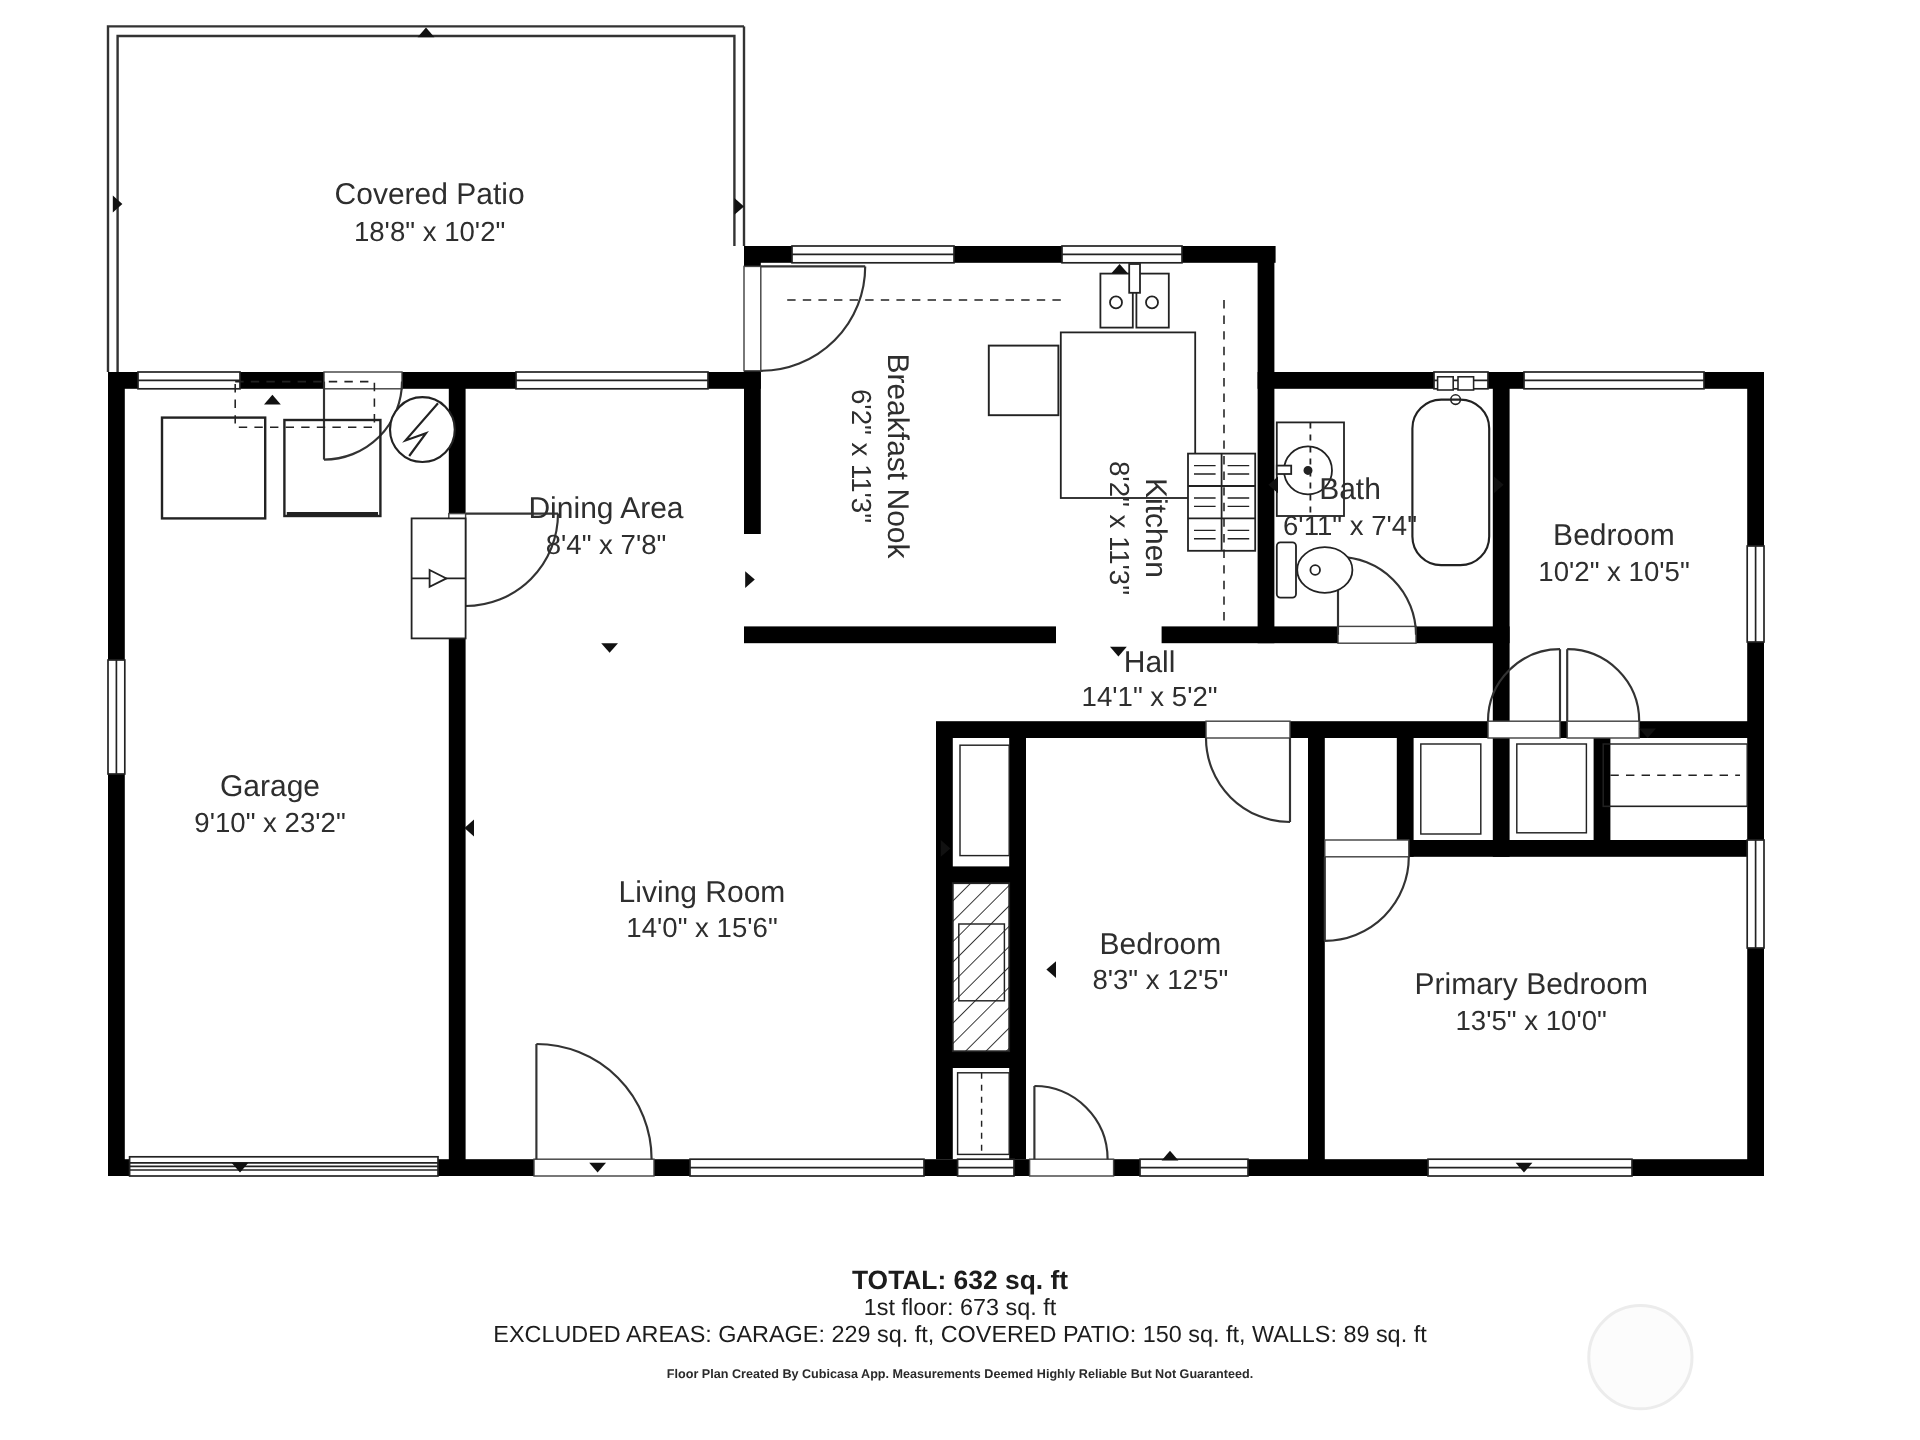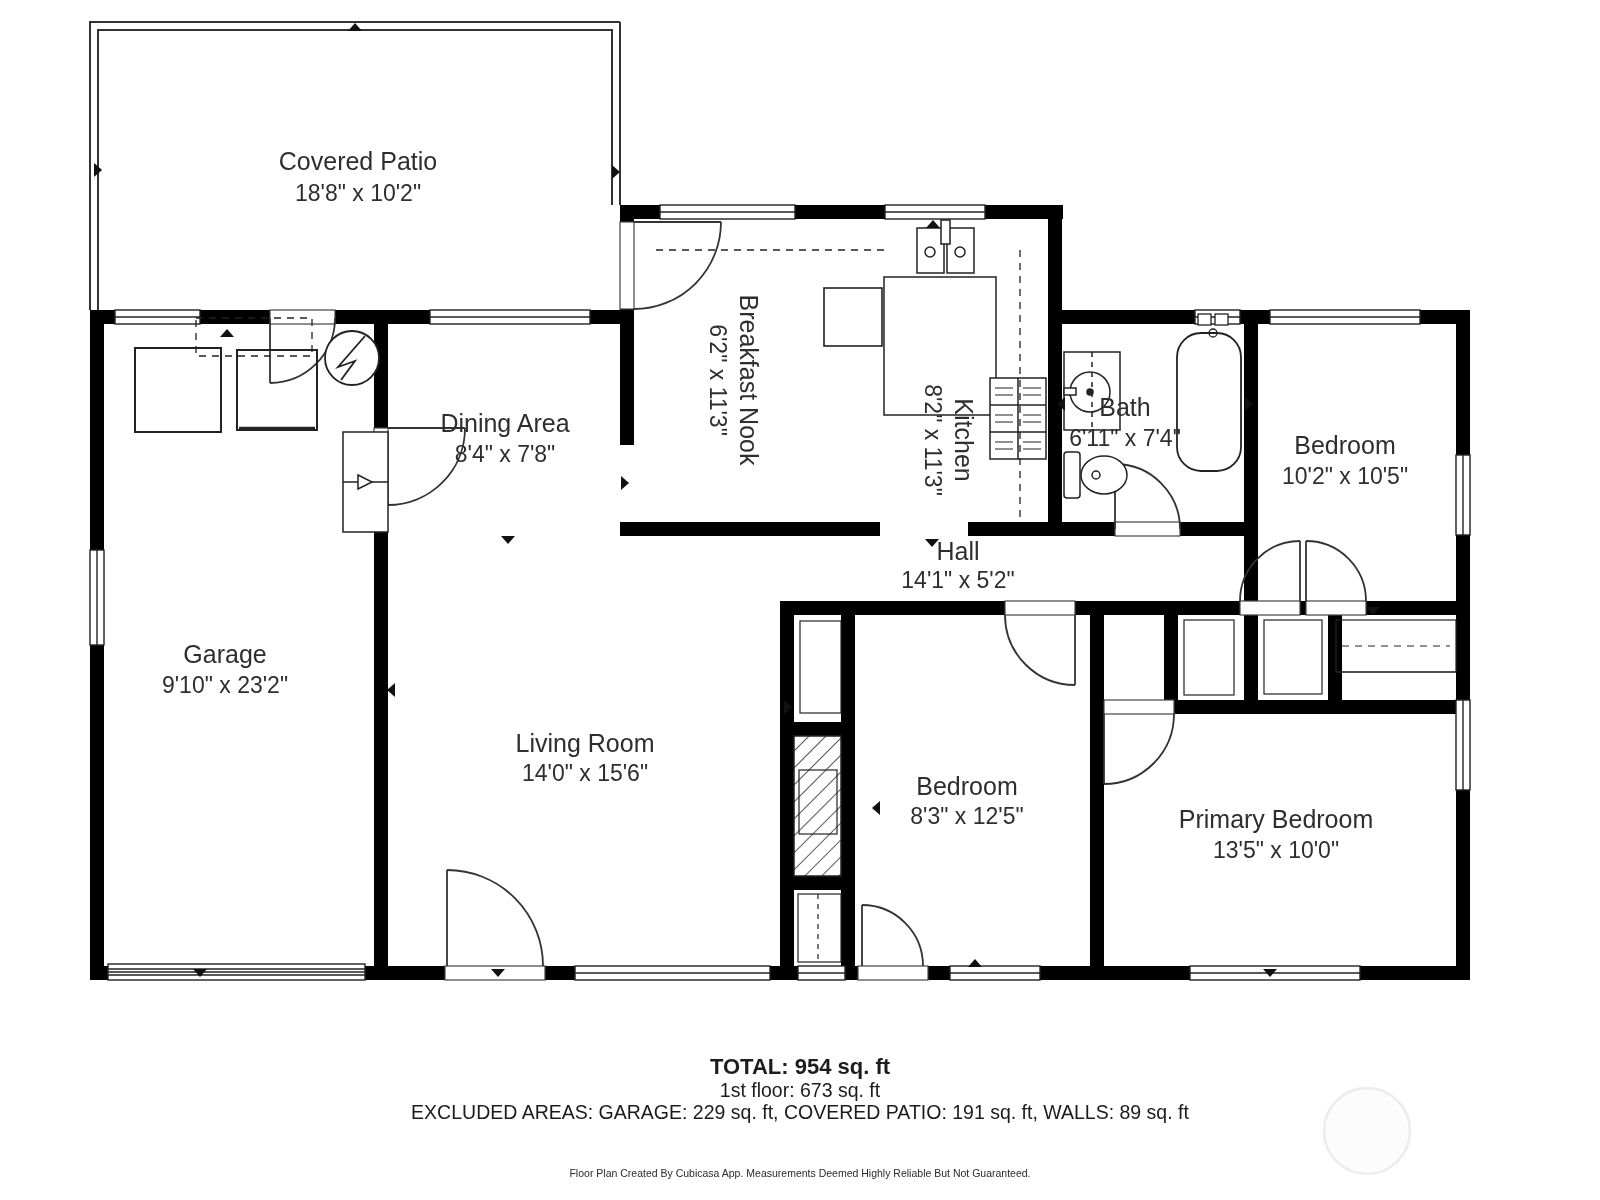--- a/index.html
+++ b/index.html
@@ -5,21 +5,21 @@
   html,body{margin:0;padding:0;background:#ffffff;}
   body{width:1600px;height:1200px;position:relative;font-family:"Liberation Sans",sans-serif;overflow:hidden;}
   #plan{position:absolute;left:0;top:0;}
   svg text{fill:#2e2e2e;}
   .room-name{font-size:25px;}
   .room-dims{font-size:23px;}
   .footer-line{position:absolute;left:0;right:0;text-align:center;color:#1c1c1c;}
   .f-total{top:1054px;font-size:22px;font-weight:bold;}
   .f-floor{top:1079px;font-size:19.5px;}
   .f-excluded{top:1101px;font-size:19.5px;}
-  .f-disclaimer{top:1139px;font-size:10.5px;font-weight:normal;color:#2a2a2a;margin-top:28px;}
+  .f-disclaimer{top:1139px;font-size:10.5px;font-weight:bold;color:#2a2a2a;}
 </style>
 </head>
 <body>
 
 <svg id="plan" width="1600" height="1200" viewBox="0 0 1600 1200">
   <defs>
     <pattern id="hatch" width="12" height="12" patternUnits="userSpaceOnUse" patternTransform="rotate(45)">
       <line x1="0" y1="0" x2="0" y2="12" stroke="#333" stroke-width="1.6"></line>
     </pattern>
   </defs>
@@ -341,16 +341,16 @@
     <text class="room-dims" x="958" y="588">14'1" x 5'2"</text>
 
     <text class="room-name" x="967" y="795">Bedroom</text>
     <text class="room-dims" x="967" y="824">8'3" x 12'5"</text>
 
     <text class="room-name" x="1276" y="828">Primary Bedroom</text>
     <text class="room-dims" x="1276" y="858">13'5" x 10'0"</text>
   </g>
 </svg>
 
-<div class="footer-line f-total">TOTAL: 954 sq. ft</div>
+<div class="footer-line f-total">TOTAL: 632 sq. ft</div>
 <div class="footer-line f-floor">1st floor: 673 sq. ft</div>
-<div class="footer-line f-excluded">EXCLUDED AREAS: GARAGE: 229 sq. ft, COVERED PATIO: 191 sq. ft, WALLS: 89 sq. ft</div>
+<div class="footer-line f-excluded">EXCLUDED AREAS: GARAGE: 229 sq. ft, COVERED PATIO: 150 sq. ft, WALLS: 89 sq. ft</div>
 <div class="footer-line f-disclaimer">Floor Plan Created By Cubicasa App. Measurements Deemed Highly Reliable But Not Guaranteed.</div>
 
 </body></html>

